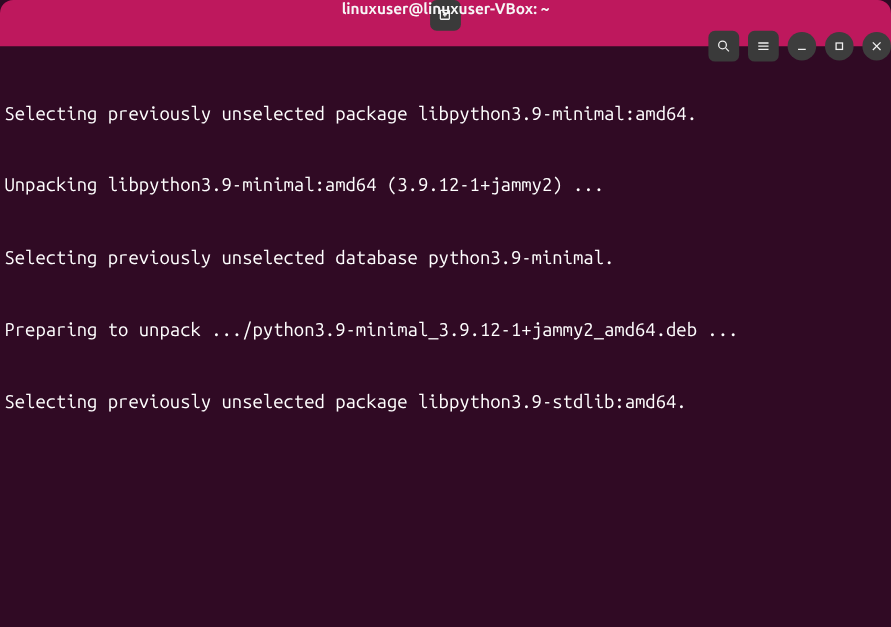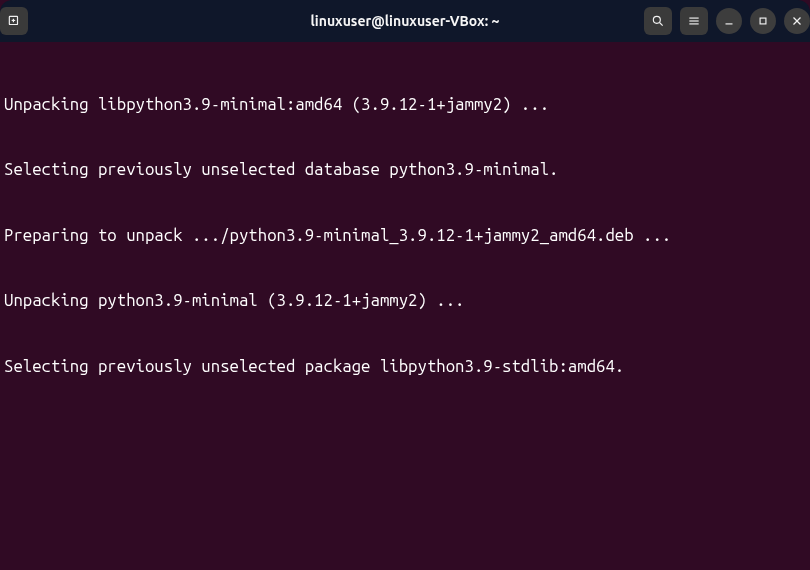--- a/index.html
+++ b/index.html
@@ -9,27 +9,28 @@
     }
     body {
       width: 810px;
       height: 570px;
       background: #300a24;
       font-family: 'Ubuntu Mono', 'DejaVu Sans Mono', 'Consolas', monospace;
       overflow: hidden;
     }
     .titlebar {
       height: 42px;
-      background: #0f172a;
+      background: #be185d;
       display: flex;
       align-items: center;
       padding: 0 0;
       border-top-left-radius: 12px;
       border-top-right-radius: 12px;
       position: relative;
+      flex-direction: column;
     }
     .titlebar-left {
       display: flex;
       align-items: center;
       gap: 4px;
     }
     .titlebar-center {
       position: absolute;
       left: 50%;
       transform: translateX(-50%);
@@ -126,24 +127,24 @@
     <div class="window-btn">
       <svg viewBox="0 0 24 24">
           <line x1="6" y1="6" x2="18" y2="18"></line>
           <line x1="18" y1="6" x2="6" y2="18"></line>
         </svg>
     </div>
   </div>
 </div>
 
 <div class="terminal">
+  <span class="line">Selecting previously unselected package libpython3.9-minimal:amd64.</span>
   <span class="line">Unpacking libpython3.9-minimal:amd64 (3.9.12-1+jammy2) ...</span>
   <span class="line">Selecting previously unselected database python3.9-minimal.</span>
   <span class="line">Preparing to unpack .../python3.9-minimal_3.9.12-1+jammy2_amd64.deb ...</span>
-  <span class="line">Unpacking python3.9-minimal (3.9.12-1+jammy2) ...</span>
   <span class="line">Selecting previously unselected package libpython3.9-stdlib:amd64.</span>
   
   
   
   
   
   
   
   
   

